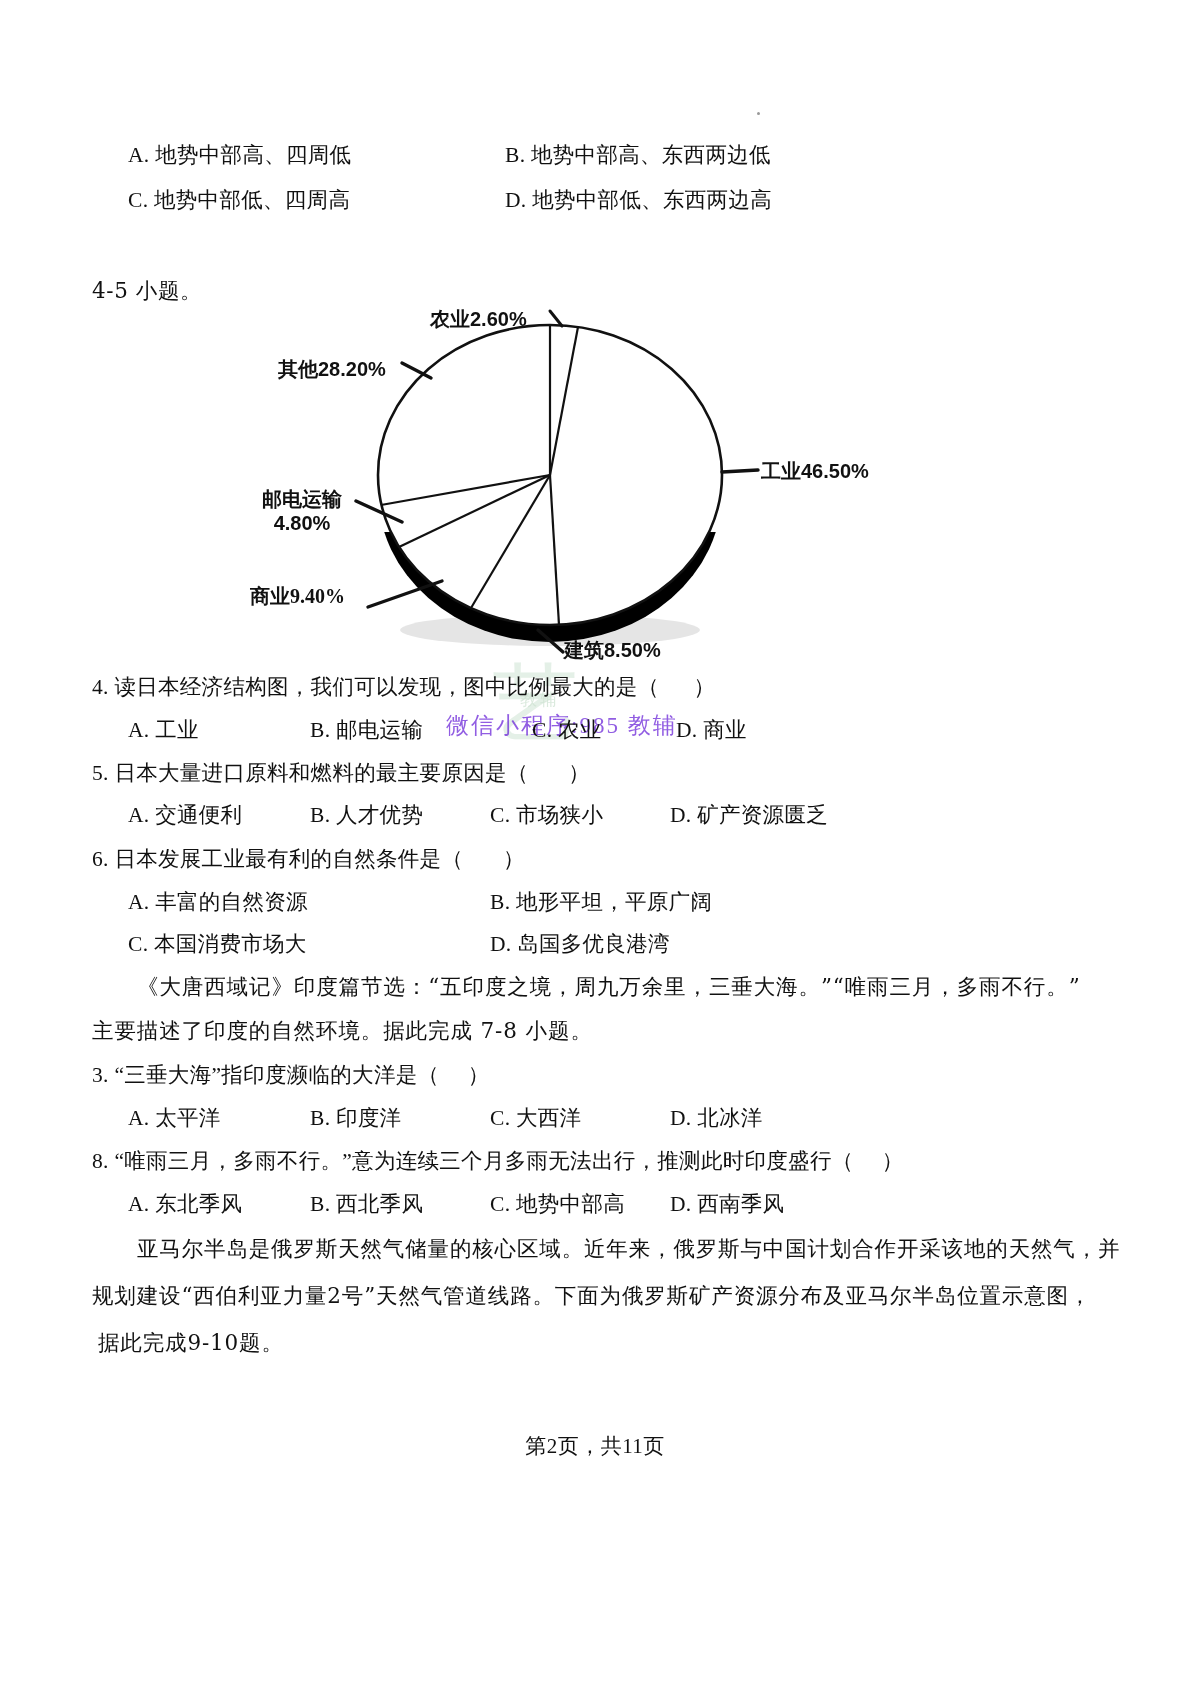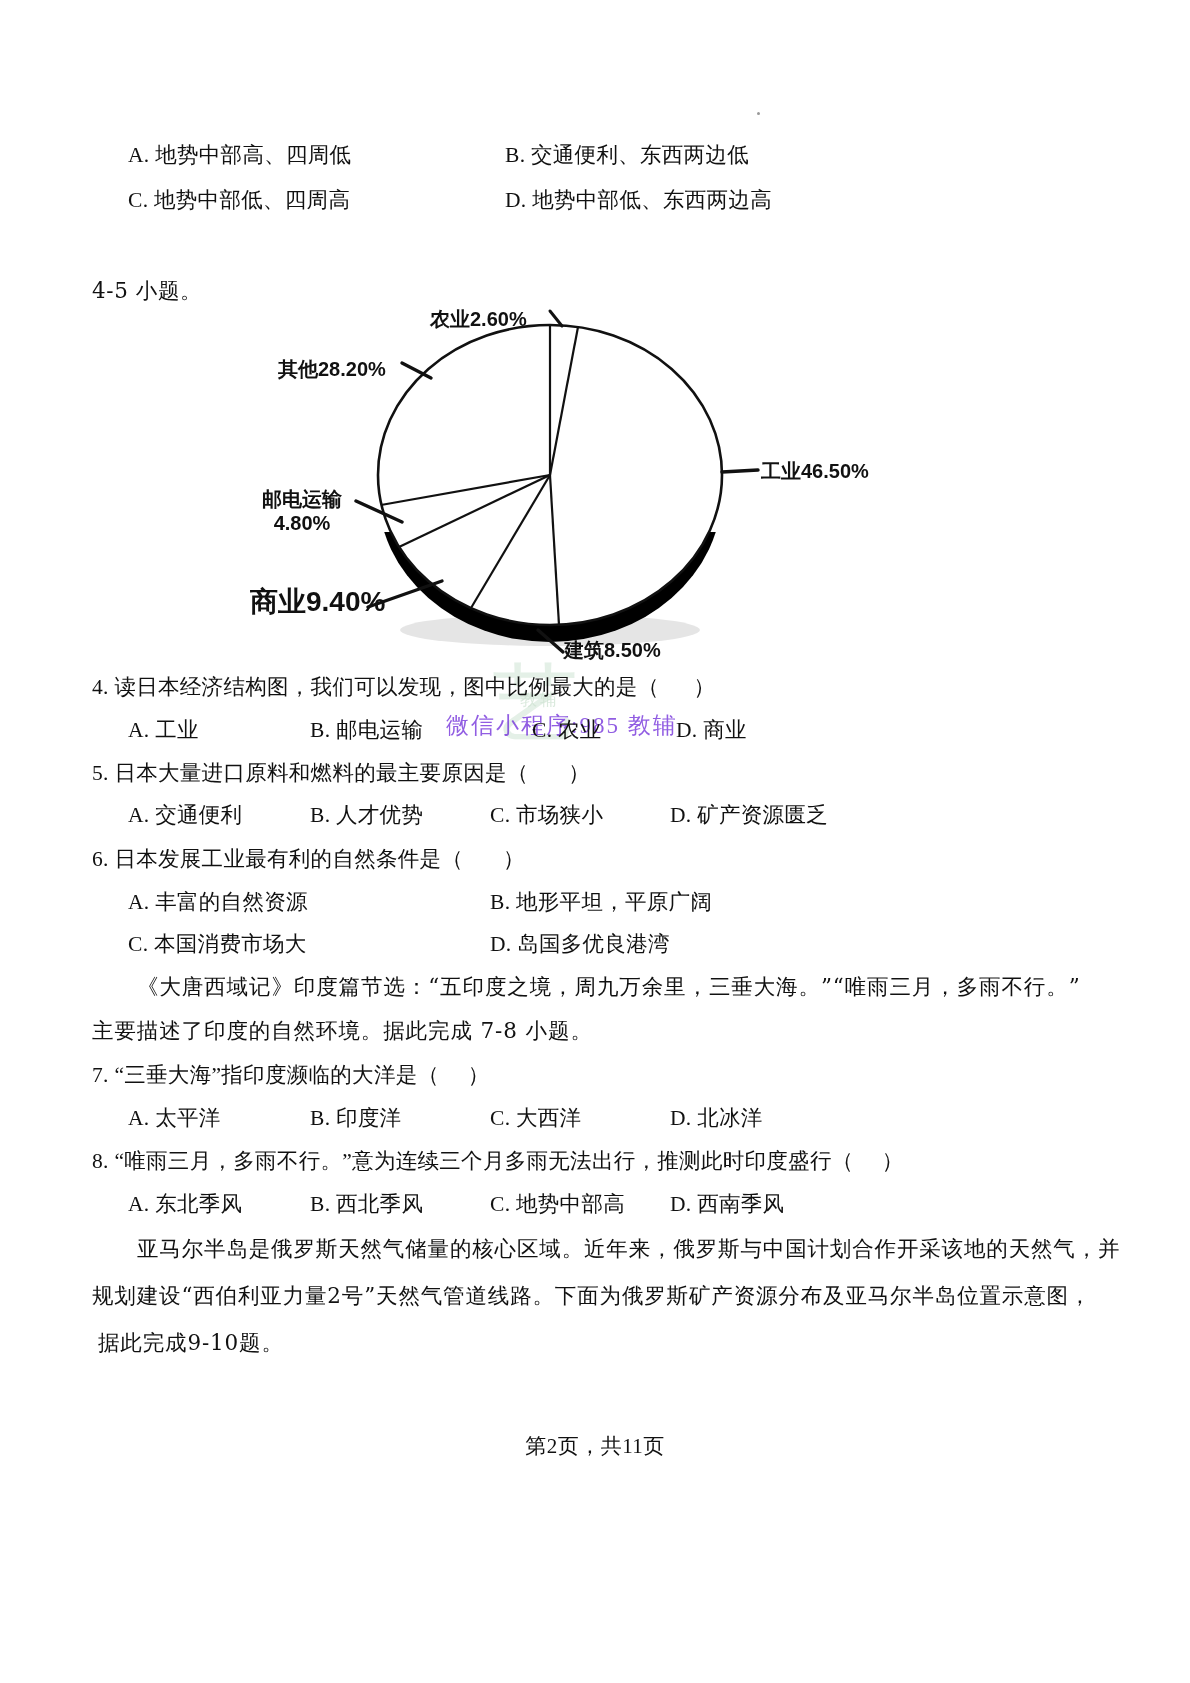--- a/index.html
+++ b/index.html
@@ -77,21 +77,21 @@
   }
 </style>
 </head>
 <body>
 
 <div class="page">
 
   <div class="dot-mark"></div>
 
   <div class="ln" style="left:128px; top:140px;">A. 地势中部高、四周低</div>
-  <div class="ln" style="left:505px; top:140px;">B. 交通便利、东西两边低</div>
+  <div class="ln" style="left:505px; top:140px;">B. 地势中部高、东西两边低</div>
   <div class="ln" style="left:128px; top:185px;">C. 地势中部低、四周高</div>
   <div class="ln" style="left:505px; top:185px;">D. 地势中部低、东西两边高</div>
 
   <div class="ln kai" style="left:92px; top:276px; letter-spacing:0.6px;">4-5 小题。</div>
 
   <div class="chart-wrap">
     <svg class="chart-svg" width="640" height="360" viewBox="0 0 640 360" xmlns="http://www.w3.org/2000/svg">
       <defs>
         <clipPath id="bottomclip">
           <rect x="100" y="232" width="420" height="130"></rect>
@@ -133,21 +133,21 @@
 
     <div style="position:absolute;left:180px;top:6px;font-size:20px;font-weight:bold;font-family:'Liberation Sans',sans-serif;white-space:nowrap;">农业2.60%</div>
 
     <div style="position:absolute;left:28px;top:56px;font-size:20px;font-weight:bold;font-family:'Liberation Sans',sans-serif;white-space:nowrap;">其他28.20%</div>
 
     <div style="position:absolute;left:511px;top:158px;font-size:20px;font-weight:bold;font-family:'Liberation Sans',sans-serif;white-space:nowrap;">工业46.50%</div>
 
     <div style="position:absolute;left:0px;top:186px;width:104px;text-align:center;font-size:20px;font-weight:bold;font-family:'Liberation Sans',sans-serif;white-space:nowrap;">邮电运输</div>
     <div style="position:absolute;left:0px;top:212px;width:104px;text-align:center;font-size:20px;font-weight:bold;font-family:'Liberation Sans',sans-serif;white-space:nowrap;">4.80%</div>
 
-    <div style="position:absolute;left:0px;top:283px;font-size:28px;font-weight:bold;font-family:Liberation Sans, sans-serif;white-space:nowrap;">商业9.40%</div>
+    <div style="position:absolute;left:0px;top:283px;font-size:20px;font-weight:bold;font-family:Liberation Serif, serif;white-space:nowrap;">商业9.40%</div>
 
     <div style="position:absolute;left:314px;top:337px;font-size:20px;font-weight:bold;font-family:'Liberation Sans',sans-serif;white-space:nowrap;">建筑8.50%</div>
   </div>
 
   <div class="wm" style="left:492px; top:660px;">
     <div class="wm-seal">艺</div>
   </div>
   <div class="wm" style="left:520px; top:688px;">
     <div class="wm-seal-sub">教辅</div>
   </div>
@@ -167,21 +167,21 @@
 
   <div class="ln" style="left:92px; top:844px;">6. 日本发展工业最有利的自然条件是（       ）</div>
   <div class="ln" style="left:128px; top:887px;">A. 丰富的自然资源</div>
   <div class="ln" style="left:490px; top:887px;">B. 地形平坦，平原广阔</div>
   <div class="ln" style="left:128px; top:929px;">C. 本国消费市场大</div>
   <div class="ln" style="left:490px; top:929px;">D. 岛国多优良港湾</div>
 
   <div class="ln kai" style="left:137px; top:972px; letter-spacing:0.9px;">《大唐西域记》印度篇节选：“五印度之境，周九万余里，三垂大海。”“唯雨三月，多雨不行。”</div>
   <div class="ln kai" style="left:92px; top:1016px; letter-spacing:0.9px;">主要描述了印度的自然环境。据此完成 7-8 小题。</div>
 
-  <div class="ln" style="left:92px; top:1060px;">7. “三垂大海”指印度濒临的大洋是（     ）</div>
+  <div class="ln" style="left:92px; top:1060px;">3. “三垂大海”指印度濒临的大洋是（     ）</div>
   <div class="ln" style="left:128px; top:1103px;">A. 太平洋</div>
   <div class="ln" style="left:310px; top:1103px;">B. 印度洋</div>
   <div class="ln" style="left:490px; top:1103px;">C. 大西洋</div>
   <div class="ln" style="left:670px; top:1103px;">D. 北冰洋</div>
 
   <div class="ln" style="left:92px; top:1146px;">8. “唯雨三月，多雨不行。”意为连续三个月多雨无法出行，推测此时印度盛行（     ）</div>
   <div class="ln" style="left:128px; top:1189px;">A. 东北季风</div>
   <div class="ln" style="left:310px; top:1189px;">B. 西北季风</div>
   <div class="ln" style="left:490px; top:1189px;">C. 地势中部高</div>
   <div class="ln" style="left:670px; top:1189px;">D. 西南季风</div>

